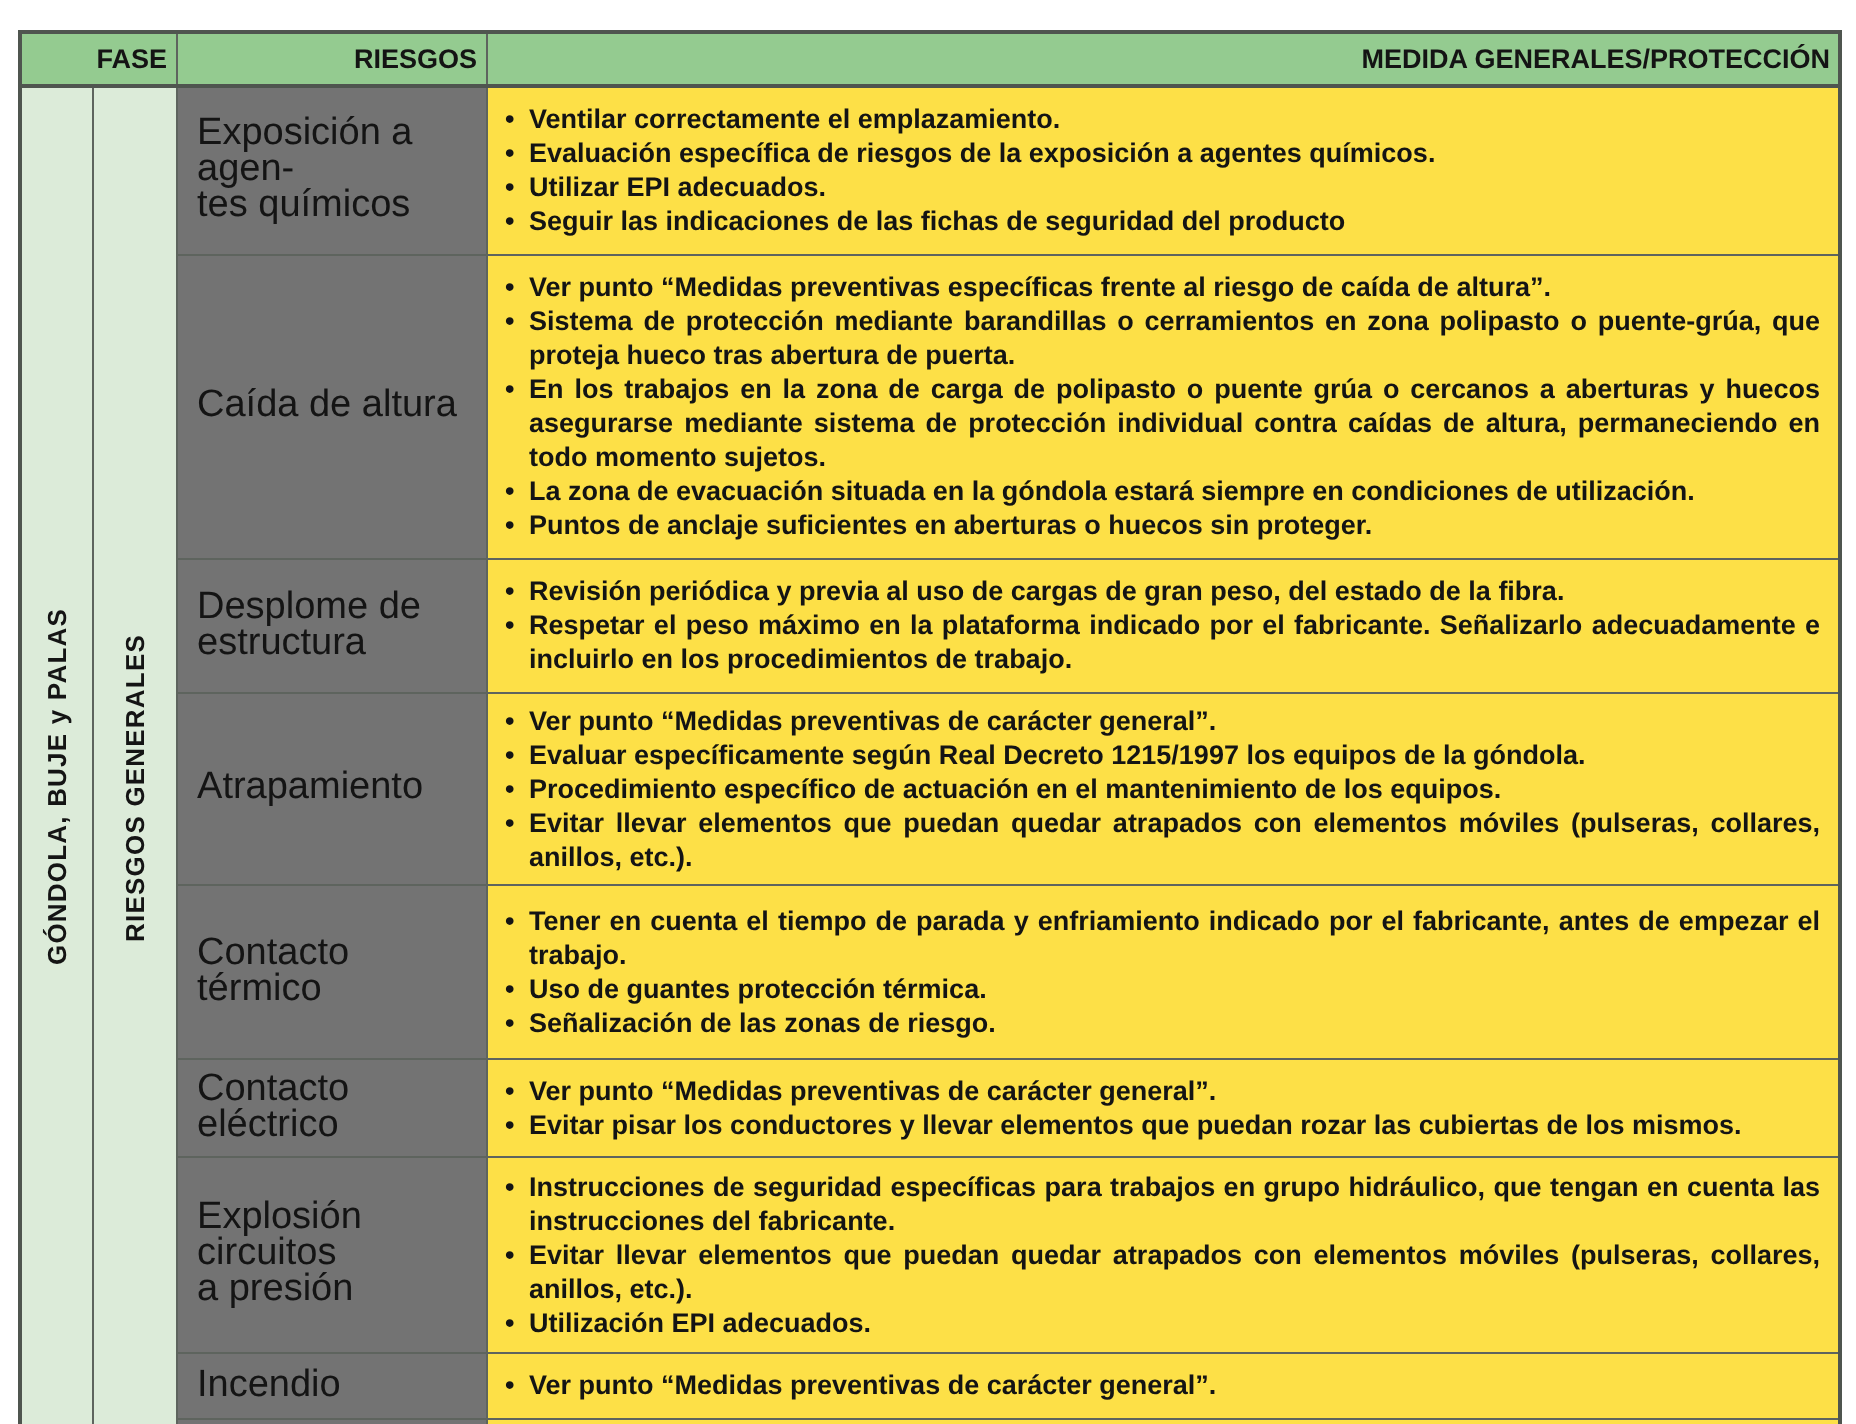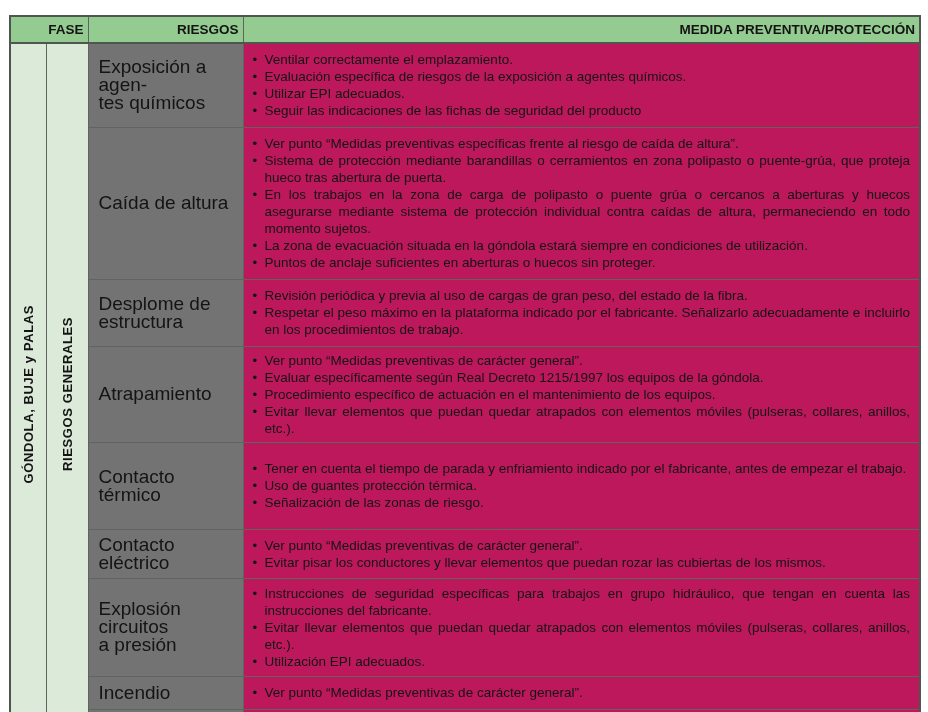--- a/index.html
+++ b/index.html
@@ -52,23 +52,24 @@
   }
   td.riesgo-cell {
     background: #737373;
     vertical-align: middle;
     padding: 4px 6px 4px 10px;
     font-size: 19px;
     line-height: 18px;
     white-space: pre-line;
   }
   td.medida-cell {
-    background: #be185d;
+    background: #fde047;
     vertical-align: middle;
     padding: 5px 9px 5px 8px;
+    font-weight: bold;
   }
   ul.bullets {
     margin: 0;
     padding: 0;
     list-style: none;
     text-align: justify;
   }
   li.bullet {
     position: relative;
     padding-left: 13px;
@@ -98,21 +99,21 @@
   <colgroup>
     <col style="width:36px">
     <col style="width:42px">
     <col style="width:155px">
     <col style="width:677px">
   </colgroup>
   <thead>
     <tr>
       <th class="header-cell" colspan="2">FASE</th>
       <th class="header-cell">RIESGOS</th>
-      <th class="header-cell">MEDIDA PREVENTIVA/PROTECCIÓN</th>
+      <th class="header-cell">MEDIDA GENERALES/PROTECCIÓN</th>
     </tr>
   </thead>
   <tbody>
     <tr class="r1">
       <td class="vert-cell" rowspan="9">
         <span class="vert-text">GÓNDOLA, BUJE y PALAS</span>
       </td>
       <td class="vert-cell" rowspan="9">
         <span class="vert-text">RIESGOS GENERALES</span>
       </td>

